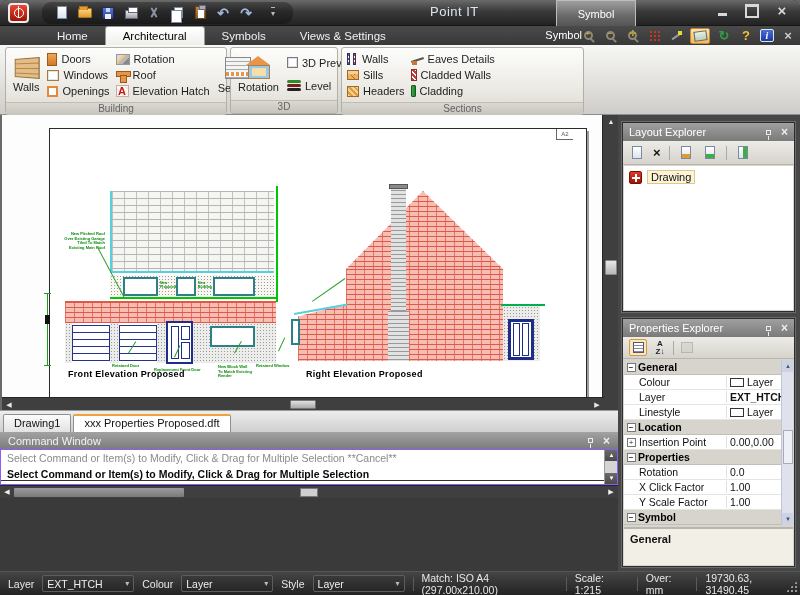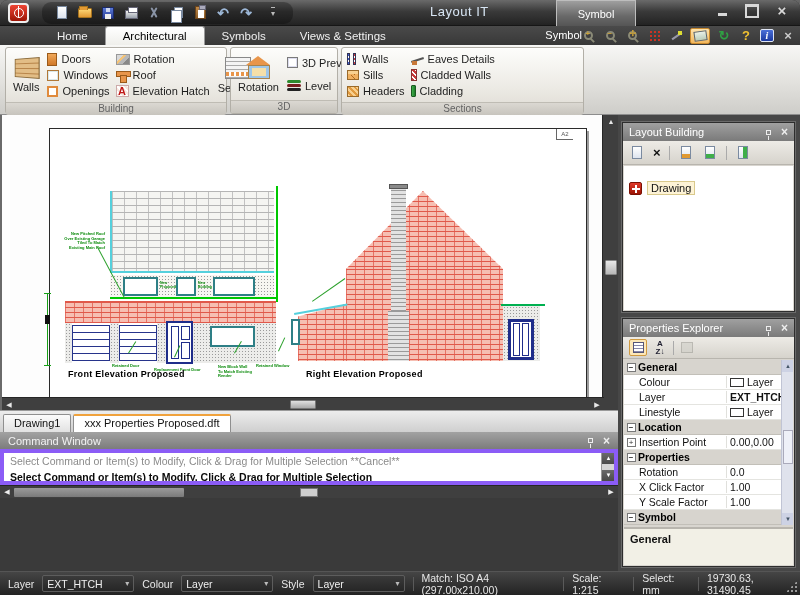--- a/index.html
+++ b/index.html
@@ -141,21 +141,21 @@
 .dimcap{width:7px;height:1px;background:#18a018}
 
 .dock{width:182px;background:#474747;padding:7px 5px 4px 4px;display:flex;flex-direction:column}
 .panel{border:1px solid #2d2d2d;background:#d8d5cf;display:flex;flex-direction:column;box-shadow:0 0 0 1px #6a6a6a}
 .ptitle{height:18px;background:linear-gradient(#a0a0a0,#7a7a7a);color:#fff;font-size:11px;display:flex;align-items:center;padding:0 6px;gap:4px}
 .ptitle .sp{flex:1}
 .pin{width:5px;height:5px;border:1px solid #eee;position:relative;margin-right:6px}
 .pin::after{content:"";position:absolute;left:1px;top:5px;width:1px;height:4px;background:#eee}
 .px::after{content:"×";color:#eee;font-size:12px;font-weight:bold;line-height:10px}
 .ptool{height:24px;background:linear-gradient(#edebe6,#d6d3cc);border-bottom:1px solid #b8b5ae;display:flex;align-items:center;gap:8px;padding:0 6px}
-.le-list{flex:1;background:#fff;margin:1px;padding:15px 5px}
+.le-list{flex:1;background:#fff;margin:1px;padding:4px 5px}
 .le-item{display:flex;align-items:center;gap:5px;font-size:11px;color:#111}
 .le-item .lbl{background:#fdf3d6;border:1px solid #d9c98c;padding:0 3px}
 .dicon{width:13px;height:13px;background:linear-gradient(#e03a2a,#9c1405);border:1px solid #7a1004;border-radius:2px;position:relative}
 .dicon::before{content:"";position:absolute;left:5px;top:2px;width:2px;height:8px;background:#fff}
 .dicon::after{content:"";position:absolute;left:2px;top:5px;width:8px;height:2px;background:#fff}
 .pe-toolbtn{width:18px;height:17px;display:inline-flex;align-items:center;justify-content:center;border:1px solid transparent}
 .pe-toolbtn.pressed{background:#fde8b8;border:1px solid #d09a40;border-radius:2px}
 .ic-cats{width:11px;height:11px;background:repeating-linear-gradient(#fff 0 2px,#88a 2px 3px);border:1px solid #557}
 .ic-az{font-size:8px;font-weight:bold;color:#223;line-height:8px;text-align:center}
 .ic-az::after{content:"↓";font-size:8px}
@@ -180,21 +180,21 @@
 .pscroll .pthumb{position:absolute;left:1px;top:70px;width:10px;height:34px;background:#eef0f8;border:1px solid #aab}
 .pdesc{height:38px;background:#f2f0e6;border-top:2px solid #b8b5ae;margin:1px;padding:4px 6px;font-size:11px;font-weight:bold;color:#111}
 
 .doctabs{height:22px;background:linear-gradient(#ededed,#cfcfcf);display:flex;align-items:flex-end;padding-left:3px;gap:2px;border-top:1px solid #9a9a9a}
 .dtab{font-size:11px;color:#111;padding:2px 10px 3px;background:linear-gradient(#fbfbfb,#e2e2e2);border:1px solid #8f8f8f;border-bottom:none;border-radius:2px 2px 0 0}
 .dtab.active{background:#fff;border-top:2px solid #f0a23c;padding-top:1px}
 
 .cmdwin{height:66px;display:flex;flex-direction:column;background:#bbb}
 .cmdtitle{height:17px;background:linear-gradient(#a2a2a2,#7c7c7c);color:#f2f2f2;font-size:11px;display:flex;align-items:center;padding:0 8px;gap:4px}
 .cmdtitle .sp{flex:1}
-.cmdbody{position:relative;flex:1;background:#fff;border:4px solid #8b5cf6;overflow:hidden}
+.cmdbody{position:relative;flex:1;background:#fff;border:1px solid #8b5cf6;overflow:hidden}
 .cline{font-size:10.5px;padding:2px 6px 0;white-space:nowrap}
 .cline.old{color:#8a8a8a}
 .cline.cur{color:#0a0a0a;font-weight:bold;border-bottom:1px solid #333;display:inline-block;min-width:98%}
 .cvscroll{position:absolute;right:0;top:0;width:13px;height:100%;background:#d4d4d4;border-left:1px solid #999}
 .cvb{position:absolute;left:0;width:13px;height:11px;background:linear-gradient(#6a6a6a,#4a4a4a);color:#fff;font-size:6px;text-align:center;line-height:11px}
 .cvb.t{top:0}.cvb.b{bottom:0}
 .cmdhscroll{position:relative;height:13px;background:#3f3f3f;border-top:1px solid #262626}
 .cmdhscroll .lf,.cmdhscroll .rt{position:absolute;top:0;width:14px;height:12px;color:#eee;font-size:7px;text-align:center;line-height:12px}
 .cmdhscroll .lf{left:0}.cmdhscroll .rt{right:0}
 .cmdhscroll .tr1{position:absolute;left:14px;top:2px;width:170px;height:9px;background:linear-gradient(#9a9a9a,#7a7a7a);border-radius:1px}
@@ -234,21 +234,21 @@
       <span class="qicon">
           <span class="i-copy"></span>
         </span>
       <span class="qicon">
           <span class="i-paste"></span>
         </span>
       <span class="qicon i-undo"></span>
       <span class="qicon i-redo"></span>
       <span class="qicon i-more"></span>
     </div>
-    <div class="title-text">Layout IT</div>
+    <div class="title-text">Point IT</div>
     <div class="ctx-group">Symbol</div>
     <div class="winbtns">
       <span class="wb wb-min"></span>
       <span class="wb wb-max"></span>
       <span class="wb wb-close"></span>
     </div>
   </div>
 
   <div class="tabrow">
     <div class="rtab">Home</div>
@@ -517,21 +517,21 @@
           <span class="thumb"></span>
           <span class="rt">▶</span>
         </div>
       </div>
     </div>
 
     <div class="dock">
 
       <div class="panel" style="height:200px;margin-bottom:6px">
         <div class="ptitle">
-          <span>Layout Building</span>
+          <span>Layout Explorer</span>
           <span class="sp"></span>
           <span class="pin"></span>
           <span class="px"></span>
         </div>
         <div class="ptool">
           <span class="qicon">
               <span class="i-page"></span>
             </span>
           <span style="font-weight:bold;font-size:13px;color:#111">×</span>
           <span class="tsep"></span>
@@ -673,18 +673,18 @@
       </span>
     <span>Style</span>
     <span class="scombo">
         <span>Layer</span>
       </span>
     <span class="ssep"></span>
     <span>Match: ISO A4 (297.00x210.00)</span>
     <span class="ssep"></span>
     <span>Scale: 1:215</span>
     <span class="ssep"></span>
-    <span>Select: mm</span>
+    <span>Over: mm</span>
     <span class="ssep"></span>
     <span>19730.63, 31490.45</span>
     <span class="grip"></span>
   </div>
 </div>
 
 </body></html>

